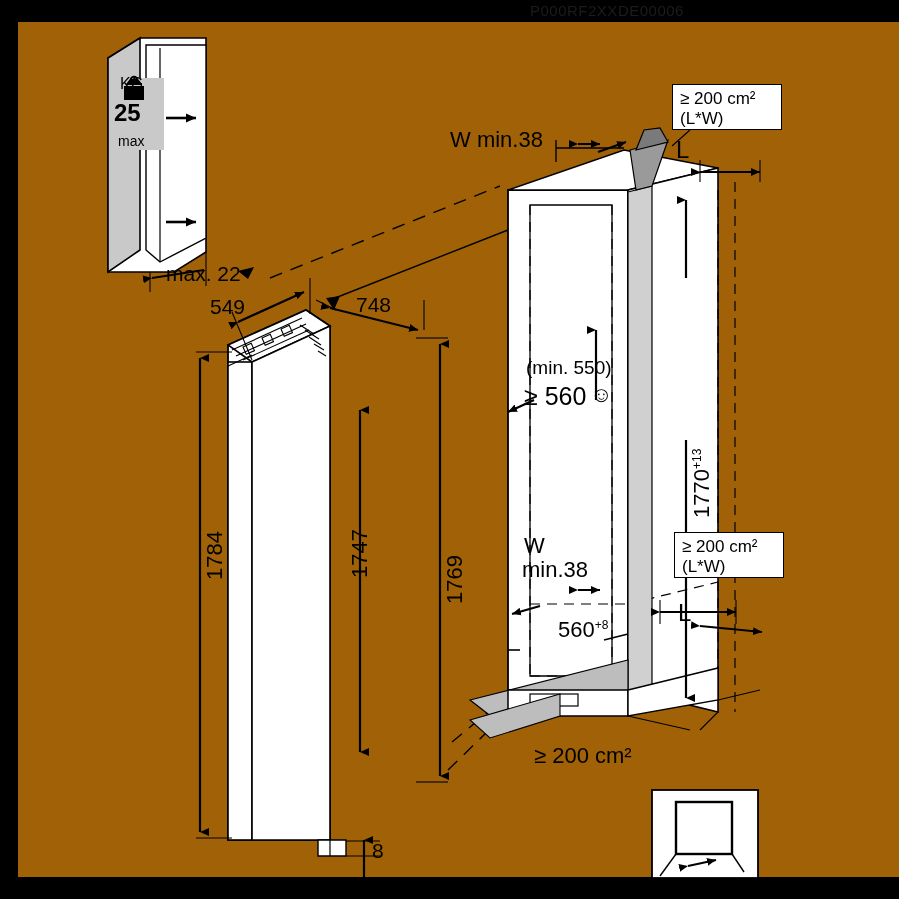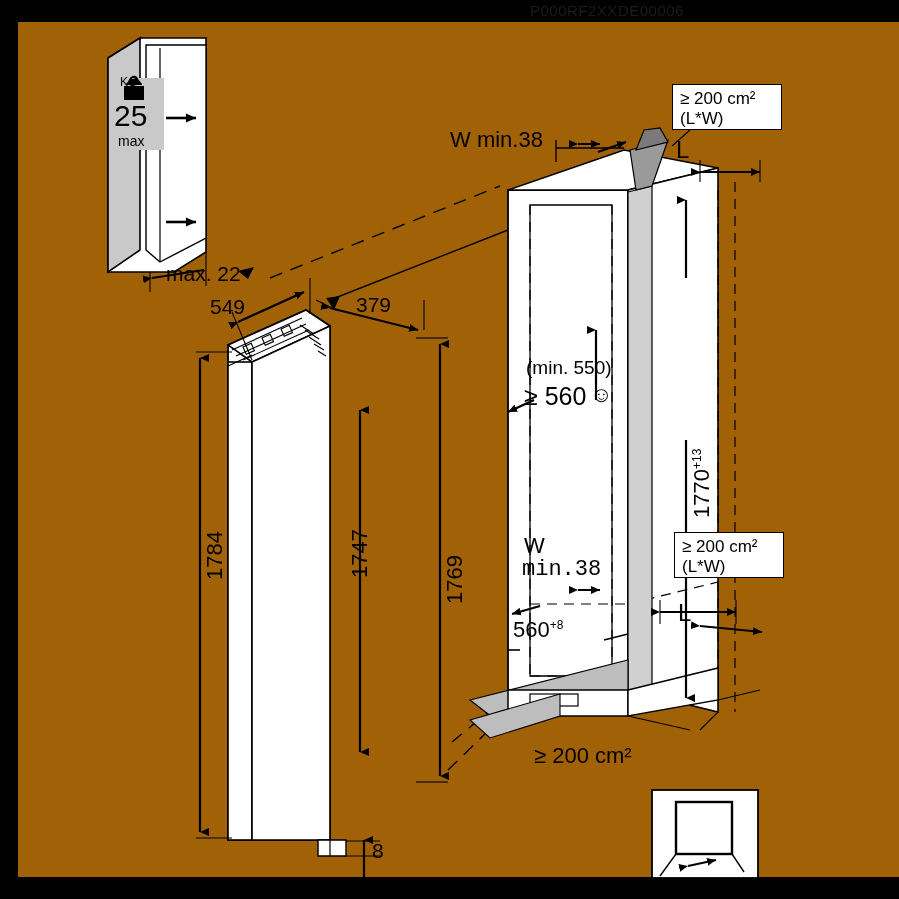--- a/index.html
+++ b/index.html
@@ -44,21 +44,21 @@
   }
 
   .lbl {
     position: absolute;
     color: #000;
     font-size: 19px;
     line-height: 1.05;
     white-space: nowrap;
     font-family: "Liberation Sans", sans-serif;
   }
-  .lbl.tiny { font-size: 12px; }
+  .lbl.tiny { font-size: 16px; }
   .lbl.big { font-size: 22px; }
   .sup { font-size: 12px; vertical-align: super; }
   .rot90 {
     transform: rotate(-90deg);
     transform-origin: left top;
   }
   .box {
     position: absolute;
     border: 1.6px solid #000;
     background: #fff;
@@ -255,26 +255,26 @@
     <g>
       <rect x="652" y="790" width="106" height="88" fill="#ffffff" stroke="#000" stroke-width="1.8"></rect>
       <rect x="676" y="802" width="56" height="52" fill="#ffffff" stroke="#000" stroke-width="2.4"></rect>
       <line x1="676" y1="854" x2="660" y2="876" stroke="#000" stroke-width="1.4"></line>
       <line x1="732" y1="854" x2="744" y2="872" stroke="#000" stroke-width="1.4"></line>
       <line x1="688" y1="866" x2="716" y2="860" stroke="#000" stroke-width="2" marker-start="url(#arrS)" marker-end="url(#arrS)"></line>
     </g>
   </svg>
 
   <div class="lbl tiny" style="left:120px; top:76px;">KG</div>
-  <div class="lbl big" style="left:114px; top:100px; font-size:30px;">25</div>
+  <div class="lbl big" style="left:114px; top:100px; font-size:24px;font-weight:bold;">25</div>
   <div class="lbl tiny" style="left:118px; top:134px; font-size:14px;">max</div>
   <div class="lbl" style="left:166px; top:263px; font-size:21px;">max. 22</div>
 
   <div class="lbl" style="left:210px; top:296px; font-size:21px;text-align:right;">549</div>
-  <div class="lbl" style="left:356px; top:294px; font-size:21px;">379</div>
+  <div class="lbl" style="left:356px; top:294px; font-size:21px;">748</div>
   <div class="lbl rot90" style="left:203px; top:580px; font-size:22px;">1784</div>
   <div class="lbl rot90" style="left:348px; top:578px; font-size:22px;">1747</div>
   <div class="lbl rot90" style="left:443px; top:604px; font-size:22px;">1769</div>
   <div class="lbl" style="left:372px; top:840px; font-size:21px;">8</div>
 
   <div class="lbl" style="left:450px; top:128px; font-size:22px;">W min.38</div>
   <div class="lbl big" style="left:676px; top:137px; font-size:24px;">L</div>
   <div class="lbl big" style="left:678px; top:600px; font-size:24px;">L</div>
 
   <div class="box" style="left:672px; top:84px; width:110px; height:46px;"></div>
@@ -283,23 +283,23 @@
 
   <div class="box" style="left:674px; top:532px; width:110px; height:46px;"></div>
   <div class="boxtxt" style="left:682px; top:537px;">≥ 200 cm²</div>
   <div class="boxtxt" style="left:682px; top:557px;">(L*W)</div>
 
   <div class="lbl" style="left:526px; top:358px; font-size:19px;">(min. 550)</div>
   <div class="lbl" style="left:524px; top:383px; font-size:25px;">≥ 560</div>
   <div class="lbl" style="left:590px; top:383px; font-size:22px;">☺</div>
 
   <div class="lbl" style="left:524px; top:534px; font-size:22px;">W</div>
-  <div class="lbl" style="left:522px; top:558px; font-size:22px;font-family:Liberation Mono, monospace;">min.38</div>
-
-  <div class="lbl" style="left:513px; top:618px; font-size:22px;"><span>560</span><span class="sup">+8</span></div>
+  <div class="lbl" style="left:522px; top:558px; font-size:22px;">min.38</div>
+
+  <div class="lbl" style="left:558px; top:618px; font-size:22px;"><span>560</span><span class="sup">+8</span></div>
 
   <div class="lbl rot90" style="left:690px; top:518px; font-size:22px;"><span>1770</span><span class="sup">+13</span></div>
 
   <div class="lbl" style="left:534px; top:744px; font-size:22px;">≥ 200 cm²</div>
 
   <div class="lbl tiny" style="left:676px; top:910px; font-size:11px;">3 cm</div>
   <div class="lbl tiny" style="left:672px; top:876px; font-size:13px;">e i 37 Hz</div>
 
 </div>
 

